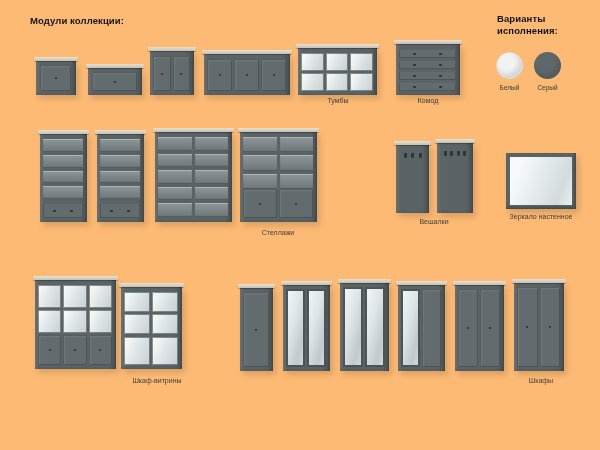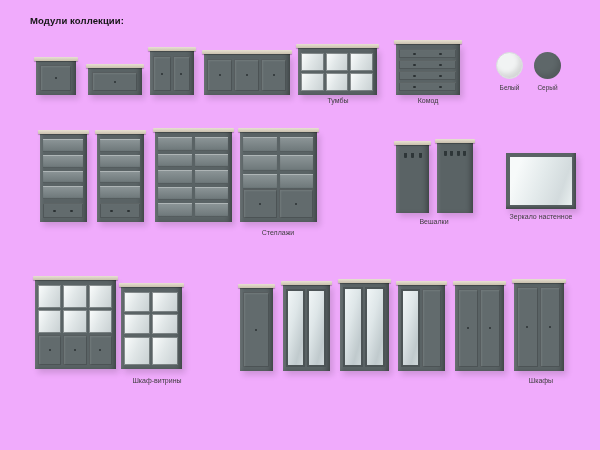--- a/index.html
+++ b/index.html
@@ -1,18 +1,18 @@
 <!DOCTYPE html>
 <html><head>
 <meta charset="utf-8">
 <style>
   *{margin:0;padding:0;box-sizing:border-box}
   html,body{background:#ffffff}
   body{font-family:"Liberation Sans",sans-serif}
-  .canvas{position:relative;width:600px;height:450px;background:#f0abfc;overflow:hidden}
+  .canvas{position:relative;width:600px;height:450px;background:#fdba74;overflow:hidden}
 
   .hdr{position:absolute;font-weight:bold;font-size:9.5px;color:#141414;letter-spacing:.1px}
   #title{left:30px;top:15px}
   #vtitle{left:497px;top:13px;line-height:1.3}
 
   .lbl{position:absolute;font-size:7px;color:#3c3c3c;white-space:nowrap;transform:translateX(-50%)}
   .swatch{position:absolute;width:27px;height:27px;border-radius:50%;box-shadow:inset -3px -4px 5px rgba(0,0,0,.12)}
   .swatch.white{border:1px solid #d7dcdc}
   .sl{position:absolute;width:27px;text-align:center;font-size:6.5px;color:#3c3c3c}
 
@@ -55,20 +55,24 @@
   .mirror-frame>div{width:100%;height:100%;
       background:linear-gradient(110deg,#f7fafa 15%,#e3eaeb 50%,#d3dbdd 80%,#eaf0f0 100%)}
 </style>
 </head>
 <body>
 
 <div class="canvas">
 
   <div class="hdr" id="title">Модули коллекции:</div>
 
+  <div class="hdr" id="vtitle">
+    <div>Варианты</div>
+    <div>исполнения:</div>
+  </div>
 
   <div class="swatch white" style="left: 496px; top: 52px; background: rgb(241, 243, 243);"></div>
   <div class="swatch" style="left: 534px; top: 52px; background: rgb(94, 103, 105);"></div>
   <div class="sl" style="left:496px;top:84px">Белый</div>
   <div class="sl" style="left:534px;top:84px">Серый</div>
 
   <div class="furn" style="left:36px;top:57px;width:40px;height:38px">
     <div class="wtop"></div>
     <div class="bd" style="top:4px">
       <div class="grid doors" style="left:4px;right:5px;top:4px;bottom:4px;grid-template-columns:1fr">

